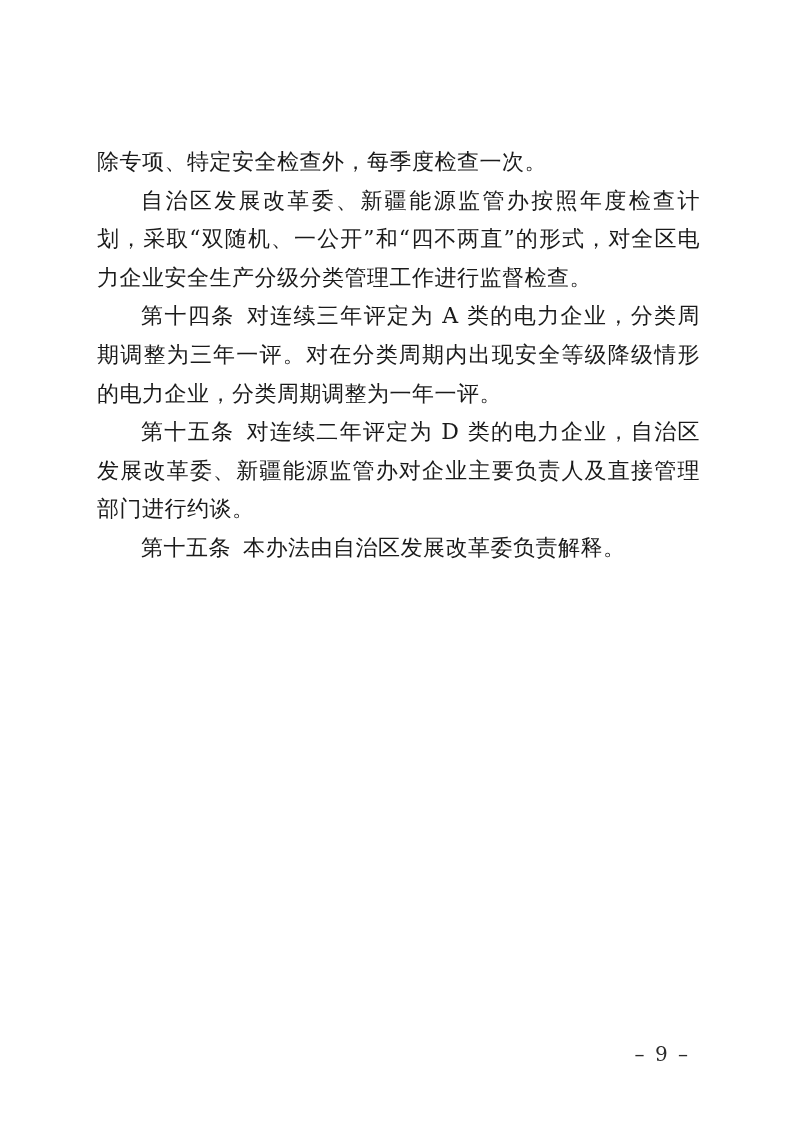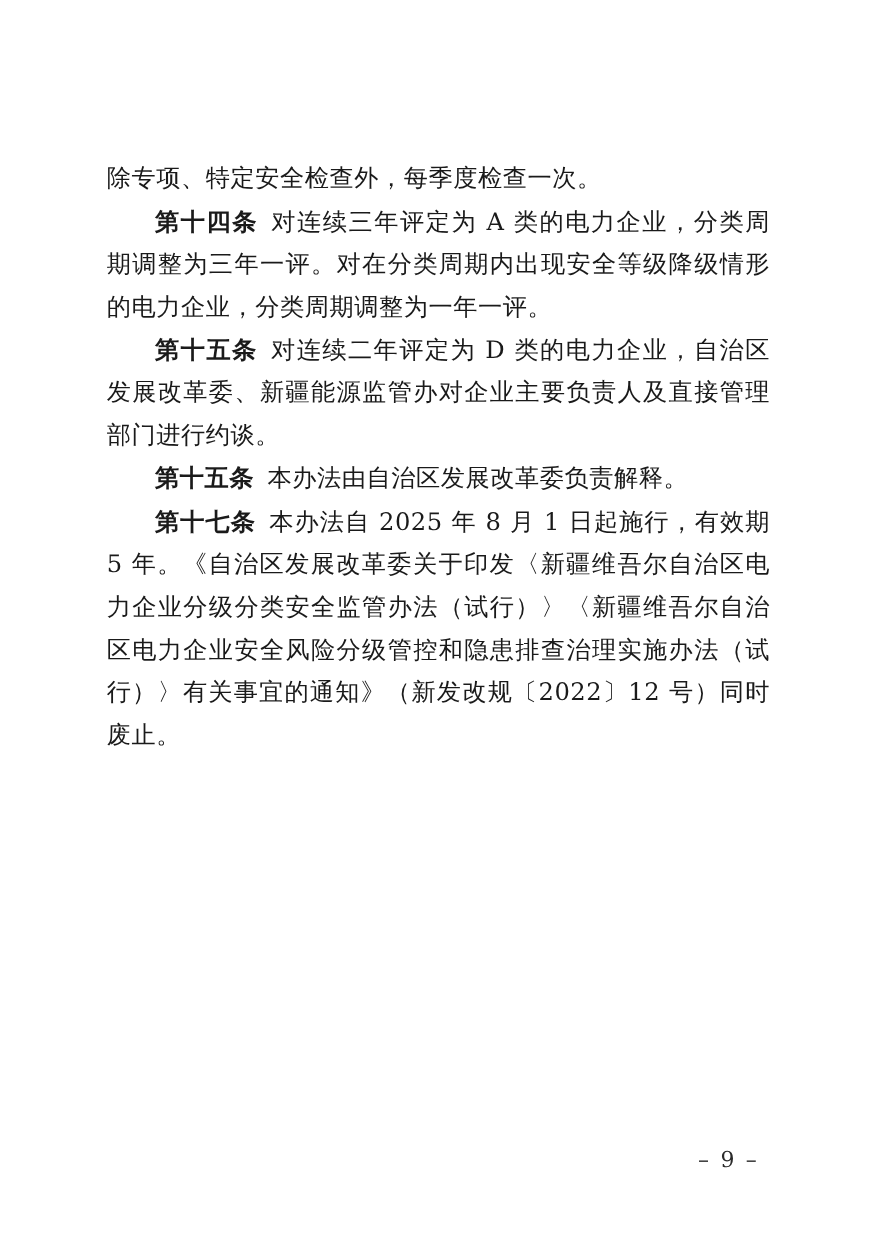--- a/index.html
+++ b/index.html
@@ -24,21 +24,21 @@
   }
   .para {
     font-size: 22px;
     line-height: 38.6px;
     text-align: justify;
     letter-spacing: 0.5px;
     color: #1a1a1a;
   }
   .para.indent { text-indent: 2em; }
   .para .term {
-    font-weight: 700;
+    font-weight: 400;
   }
   .para .term:not(:empty) { margin-right: 0.55em; }
   .footer {
     position: absolute;
     right: 103px;
     bottom: 56px;
     font-size: 20px;
     letter-spacing: 2px;
     color: #2a2a2a;
     font-family: "DejaVu Serif", "Liberation Serif", serif;
@@ -46,25 +46,25 @@
 </style>
 </head>
 <body>
 
 <div class="page">
   <div class="content">
 
     <p class="para"><span class="term"></span><span>除专项、特定安全检查外，每季度检查一次。</span></p>
 
 
+    <p class="para indent"><span class="term"></span><span>自治区发展改革委、新疆能源监管办按照年度检查计划，采取“双随机、一公开”和“四不两直”的形式，对全区电力企业安全生产分级分类管理工作进行监督检查。</span></p>
 
     <p class="para indent"><span class="term">第十四条</span><span>对连续三年评定为 A 类的电力企业，分类周期调整为三年一评。对在分类周期内出现安全等级降级情形的电力企业，分类周期调整为一年一评。</span></p>
 
     <p class="para indent"><span class="term">第十五条</span><span>对连续二年评定为 D 类的电力企业，自治区发展改革委、新疆能源监管办对企业主要负责人及直接管理部门进行约谈。</span></p>
 
     <p class="para indent"><span class="term">第十五条</span><span>本办法由自治区发展改革委负责解释。</span></p>
 
-    <p class="para indent"><span class="term">第十七条</span><span>本办法自 2025 年 8 月 1 日起施行，有效期 5 年。《自治区发展改革委关于印发〈新疆维吾尔自治区电力企业分级分类安全监管办法（试行）〉〈新疆维吾尔自治区电力企业安全风险分级管控和隐患排查治理实施办法（试行）〉有关事宜的通知》（新发改规〔2022〕12 号）同时废止。</span></p>
 
   </div>
 
   <div class="footer">– 9 –</div>
 </div>
 
 </body></html>

